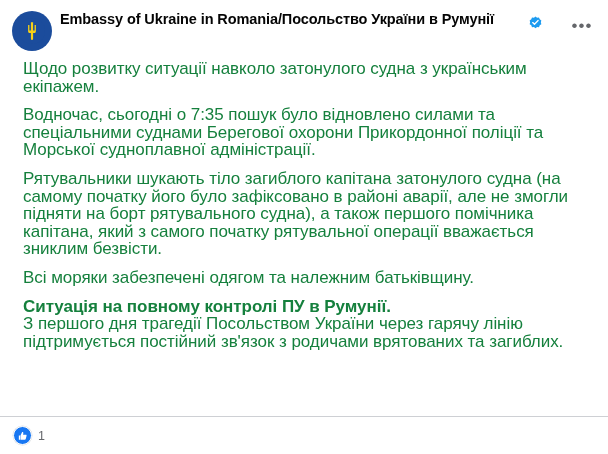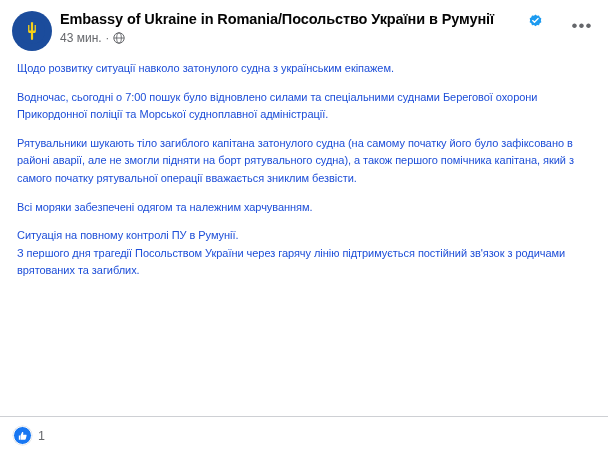--- a/index.html
+++ b/index.html
@@ -46,21 +46,21 @@
   }
   .avatar .trident svg { display: block; }
   .header-text {
     margin-left: 8px;
     padding-top: 1px;
     flex: 1 1 auto;
     min-width: 0;
   }
   .page-name-row {
     display: flex;
-    align-items: center;
+    align-items: flex-end;
     line-height: 17px;
     gap: 30px;
   }
   .page-name {
     font-size: 14.5px;
     font-weight: bold;
     color: #050505;
     letter-spacing: -0.1px;
     white-space: nowrap;
   }
@@ -100,29 +100,30 @@
     letter-spacing: 1px;
     margin-top: 2px;
     border-radius: 50%;
     cursor: pointer;
   }
   .body {
     padding: 9px 13px 0 13px;
     box-sizing: border-box;
   }
   .para {
-    font-size: 11px;
+    font-size: 17px;
     line-height: 17.6px;
-    color: #1d4ed8;
-    margin: 0 0 11px 4px;
+    color: #15803d;
+    margin: 0 0 11px 10px;
     text-align: left;
     letter-spacing: -0.05px;
   }
   .para.tight {
     margin-bottom: 0;
+    font-weight: bold;
   }
   .footer {
     position: absolute;
     left: 0;
     right: 0;
     bottom: 0;
     height: 38px;
     border-top: 1px solid #ced0d4;
     display: flex;
     align-items: center;
@@ -168,40 +169,29 @@
     <div class="header-text">
       <div class="page-name-row">
         <span class="page-name">Embassy of Ukraine in Romania/Посольство України в Румунії</span>
         <span class="verified-badge">
           <svg width="13" height="13" viewBox="0 0 16 16" aria-hidden="true">
             <path d="M8 0.6 L9.9 2.1 L12.3 1.9 L13.2 4.1 L15.2 5.4 L14.6 7.8 L15.2 10.2 L13.2 11.5 L12.3 13.7 L9.9 13.5 L8 15 L6.1 13.5 L3.7 13.7 L2.8 11.5 L0.8 10.2 L1.4 7.8 L0.8 5.4 L2.8 4.1 L3.7 1.9 L6.1 2.1 Z" fill="#1d9bf0"></path>
             <path d="M4.6 8.1 L6.7 10.2 L11.2 5.6" stroke="#ffffff" stroke-width="1.6" fill="none" stroke-linecap="round" stroke-linejoin="round"></path>
           </svg>
         </span>
       </div>
-      <div class="meta-row">
-        <span>43 мин.</span>
-        <span class="meta-dot">·</span>
-        <span class="globe-icon">
-          <svg width="12" height="12" viewBox="0 0 12 12" aria-hidden="true">
-            <circle cx="6" cy="6" r="5.2" fill="none" stroke="#65676b" stroke-width="1"></circle>
-            <ellipse cx="6" cy="6" rx="2.3" ry="5.2" fill="none" stroke="#65676b" stroke-width="0.9"></ellipse>
-            <line x1="0.9" y1="6" x2="11.1" y2="6" stroke="#65676b" stroke-width="0.9"></line>
-          </svg>
-        </span>
-      </div>
     </div>
     <div class="more-btn">•••</div>
   </div>
 
   <div class="body">
     <p class="para">Щодо розвитку ситуації навколо затонулого судна з українським екіпажем.</p>
-    <p class="para">Водночас, сьогодні о 7:00 пошук було відновлено  силами та спеціальними суднами Берегової охорони Прикордонної поліції та Морської судноплавної адміністрації.</p>
+    <p class="para">Водночас, сьогодні о 7:35 пошук було відновлено  силами та спеціальними суднами Берегової охорони Прикордонної поліції та Морської судноплавної адміністрації.</p>
     <p class="para">Рятувальники шукають тіло загиблого капітана затонулого судна (на самому початку його було зафіксовано в районі аварії, але не змогли підняти на борт рятувального судна), а також першого помічника капітана, який з самого початку рятувальної операції вважається зниклим безвісти.</p>
-    <p class="para">Всі моряки забезпечені одягом та належним харчуванням.</p>
+    <p class="para">Всі моряки забезпечені одягом та належним батьківщину.</p>
     <p class="para tight">Ситуація на повному контролі ПУ в Румунії.</p>
     <p class="para">З першого дня трагедії Посольством України через гарячу лінію підтримується постійний зв'язок з родичами врятованих та загиблих.</p>
   </div>
 
   <div class="footer">
     <div class="reaction">
       <span class="like-pill">
         <svg width="10" height="10" viewBox="0 0 12 12" aria-hidden="true">
           <path d="M3.1 5.1 L5.0 1.3 C5.9 1.1 6.5 1.7 6.4 2.5 L6.1 4.4 L9.4 4.4 C10.1 4.4 10.5 5.0 10.3 5.6 L9.3 9.6 C9.2 10.2 8.7 10.6 8.1 10.6 L3.1 10.6 Z M1.0 5.3 L2.6 5.3 L2.6 10.6 L1.0 10.6 Z" fill="#ffffff"></path>
         </svg>

